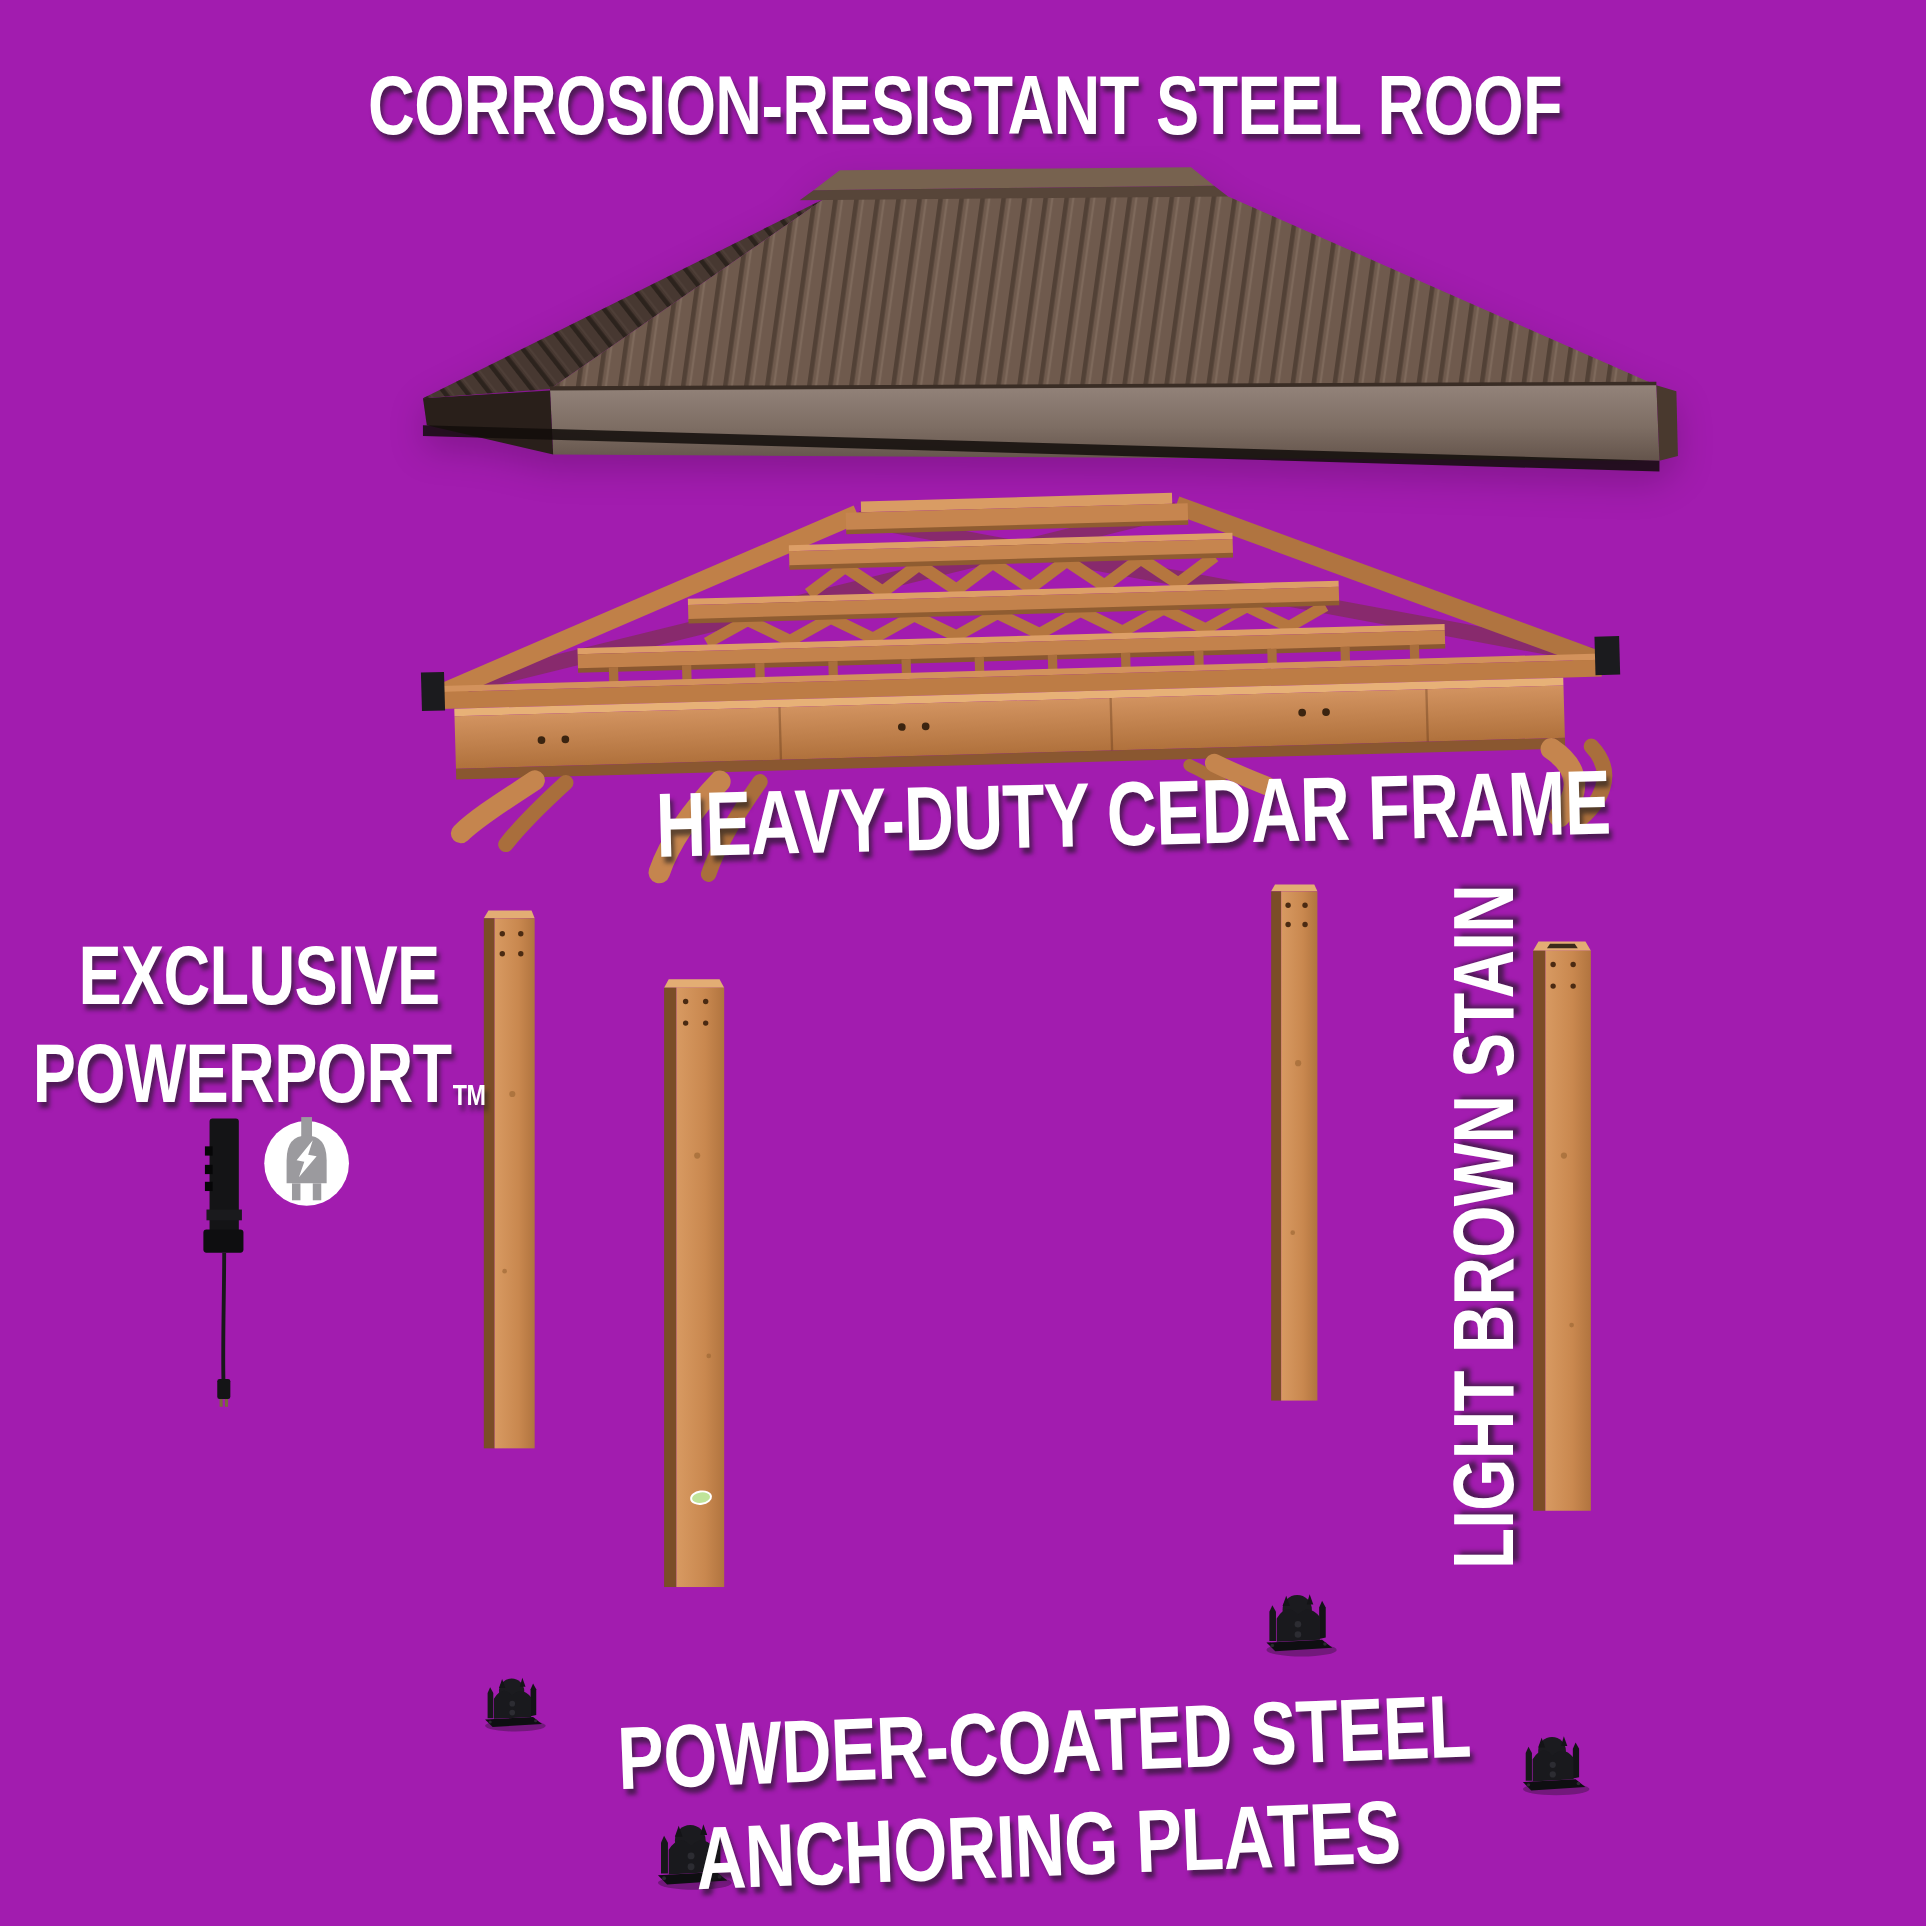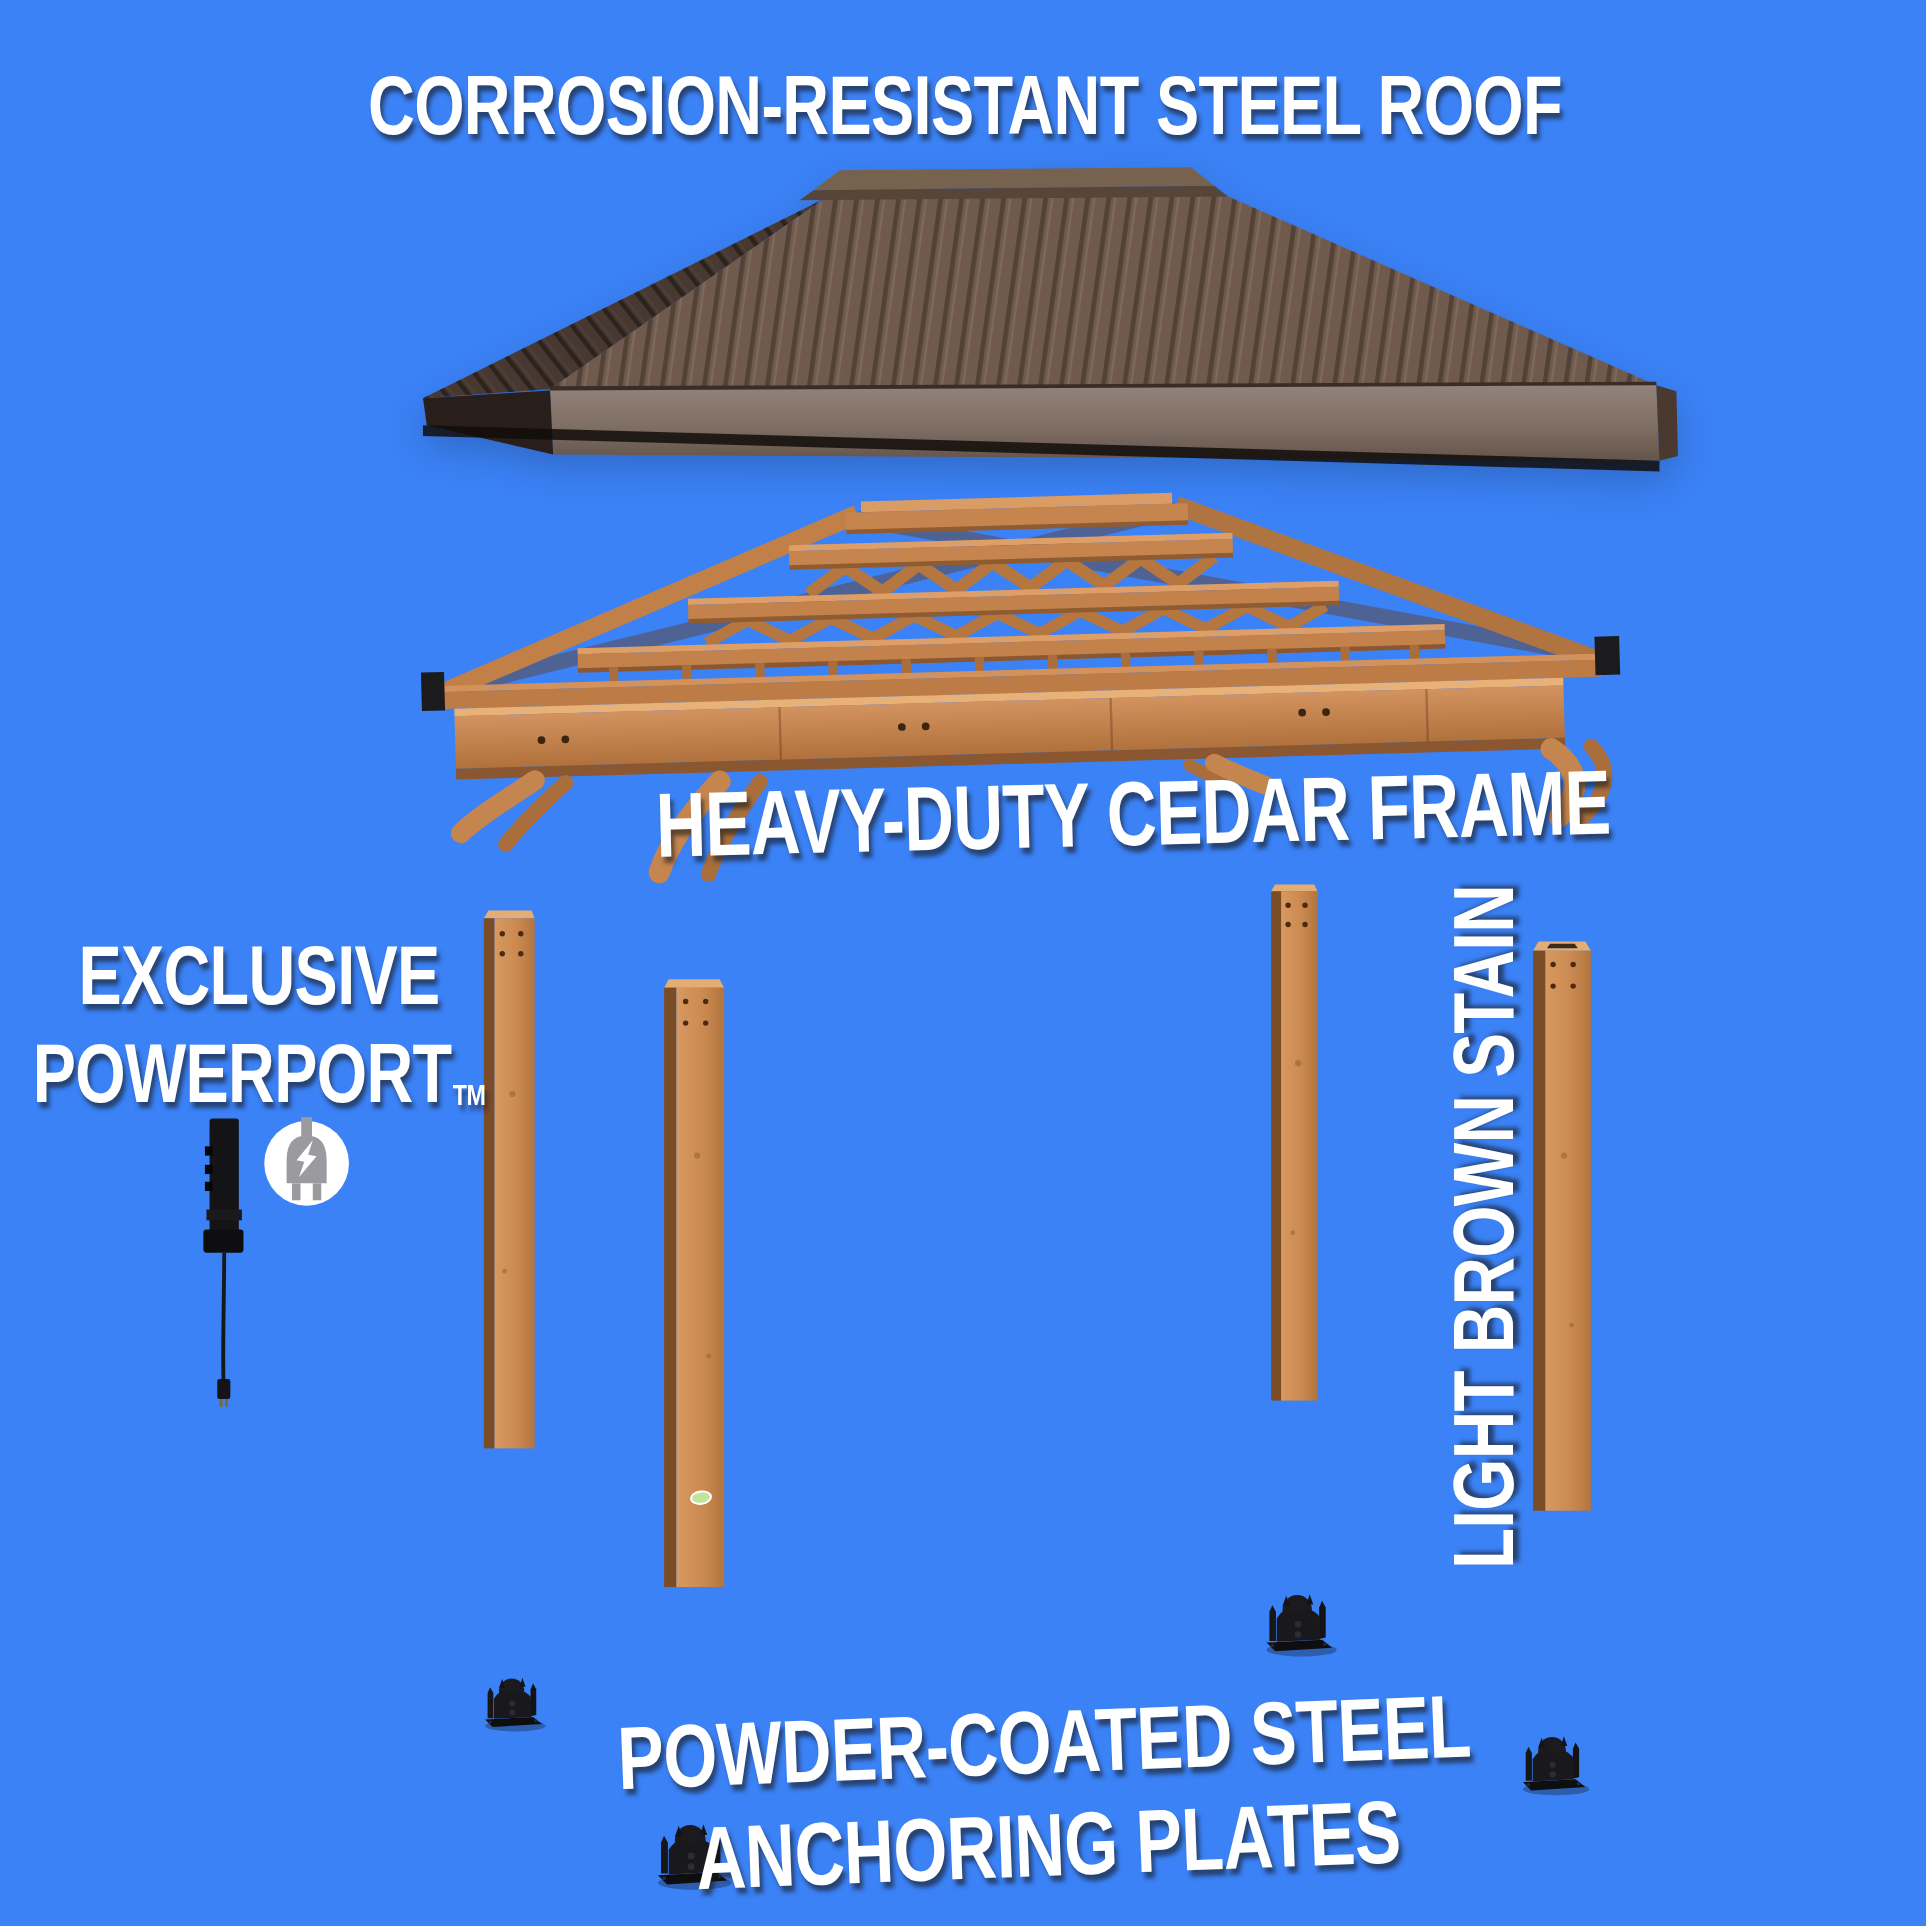--- a/index.html
+++ b/index.html
@@ -1,16 +1,16 @@
 <!DOCTYPE html>
 <html style="font-size:12.3px"><head>
 <meta charset="utf-8">
 <style>
   html,body{margin:0;padding:0;background:#9b9a9e;}
-  .stage{position:relative;width:1926px;height:1926px;background:#3b82f6;overflow:hidden;
+  .stage{position:relative;width:1926px;height:1926px;background:#a21caf;overflow:hidden;
          font-family:"Liberation Sans",sans-serif;}
   .stage svg{position:absolute;left:0;top:0;}
   .lbl{position:absolute;color:#ffffff;font-weight:bold;white-space:nowrap;
        letter-spacing:-0.01em;
        text-shadow:0.045em 0.07em 0.055em rgba(25,25,28,0.6);}
   .lbl-title{left:965px;top:106px;font-size:83px;
        transform:translate(-50%,-50%) scaleX(0.78);}
   .lbl-frame{left:1133px;top:814px;font-size:91px;
        transform:translate(-50%,-50%) rotate(-1.4deg) scaleX(0.76);}
   .lbl-powerport{left:259px;top:1025px;font-size:83px;text-align:center;line-height:1.18;

